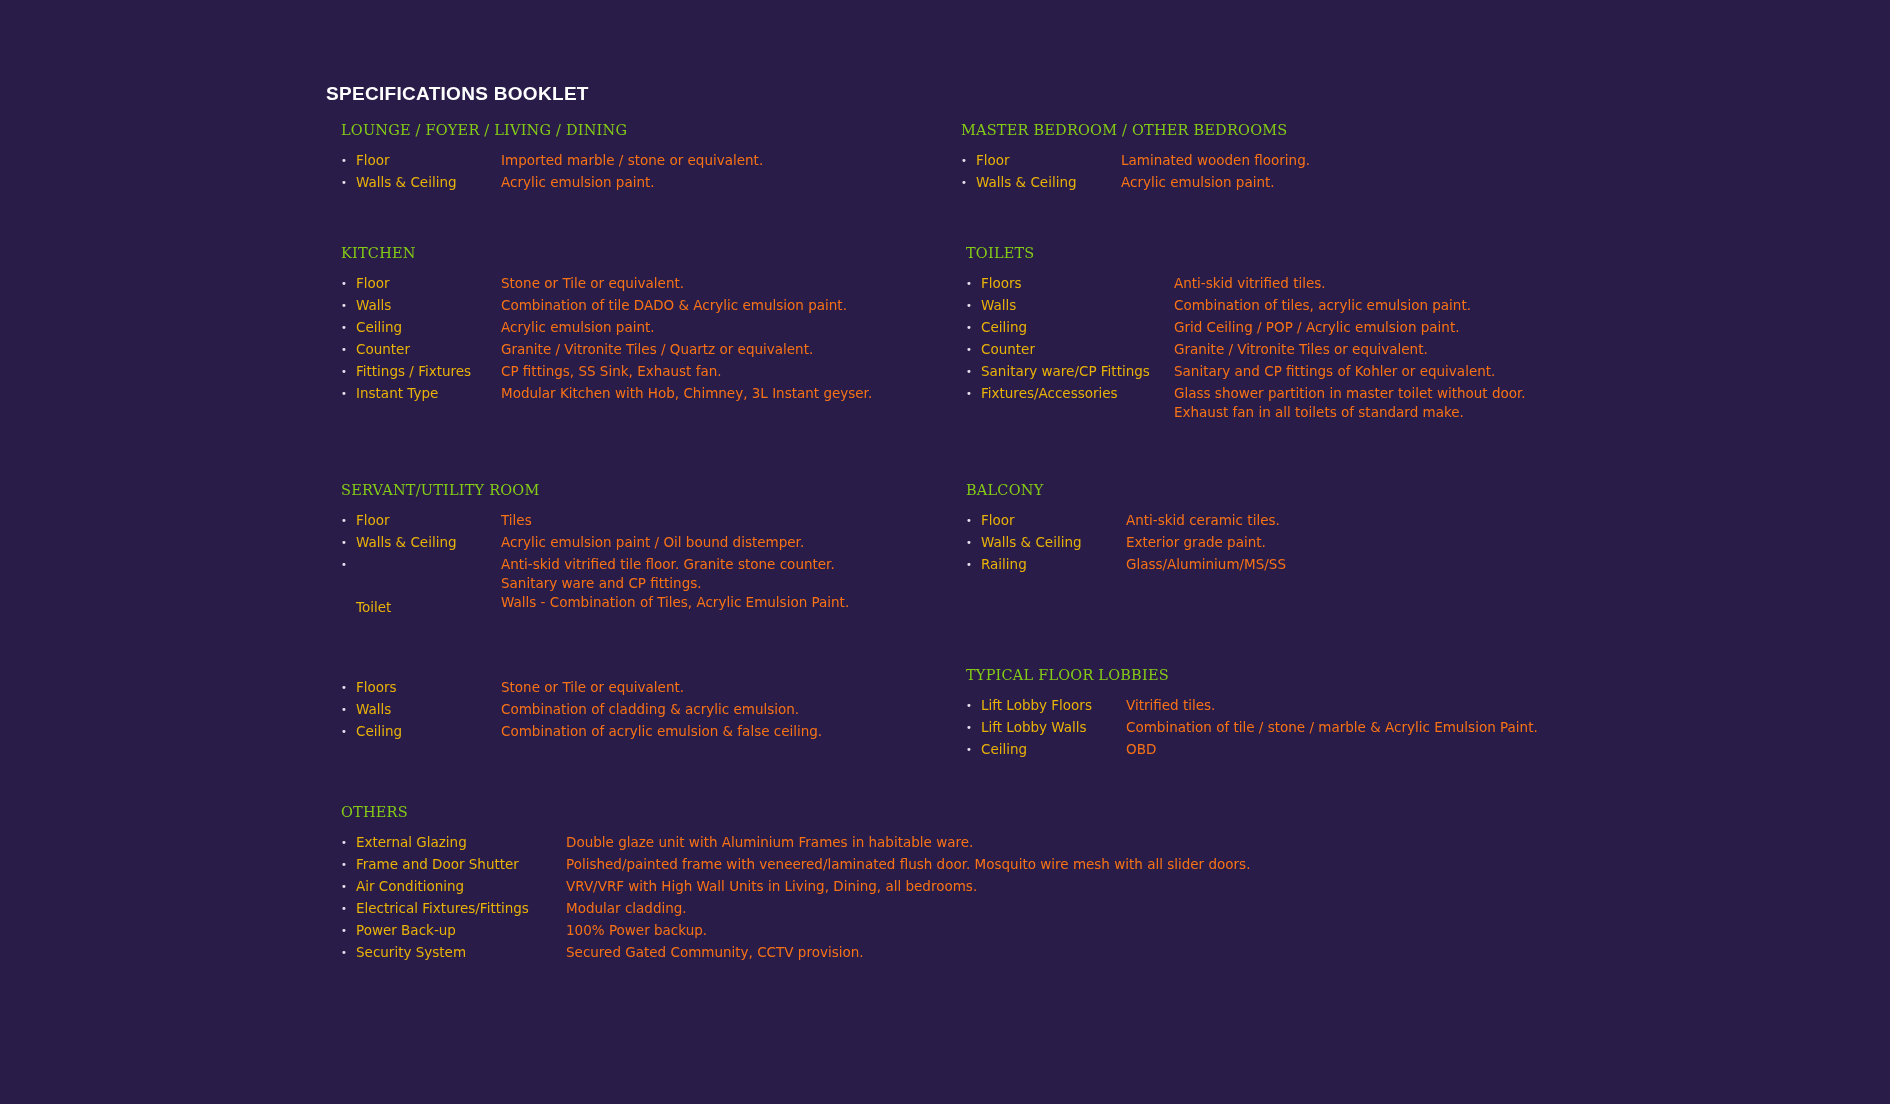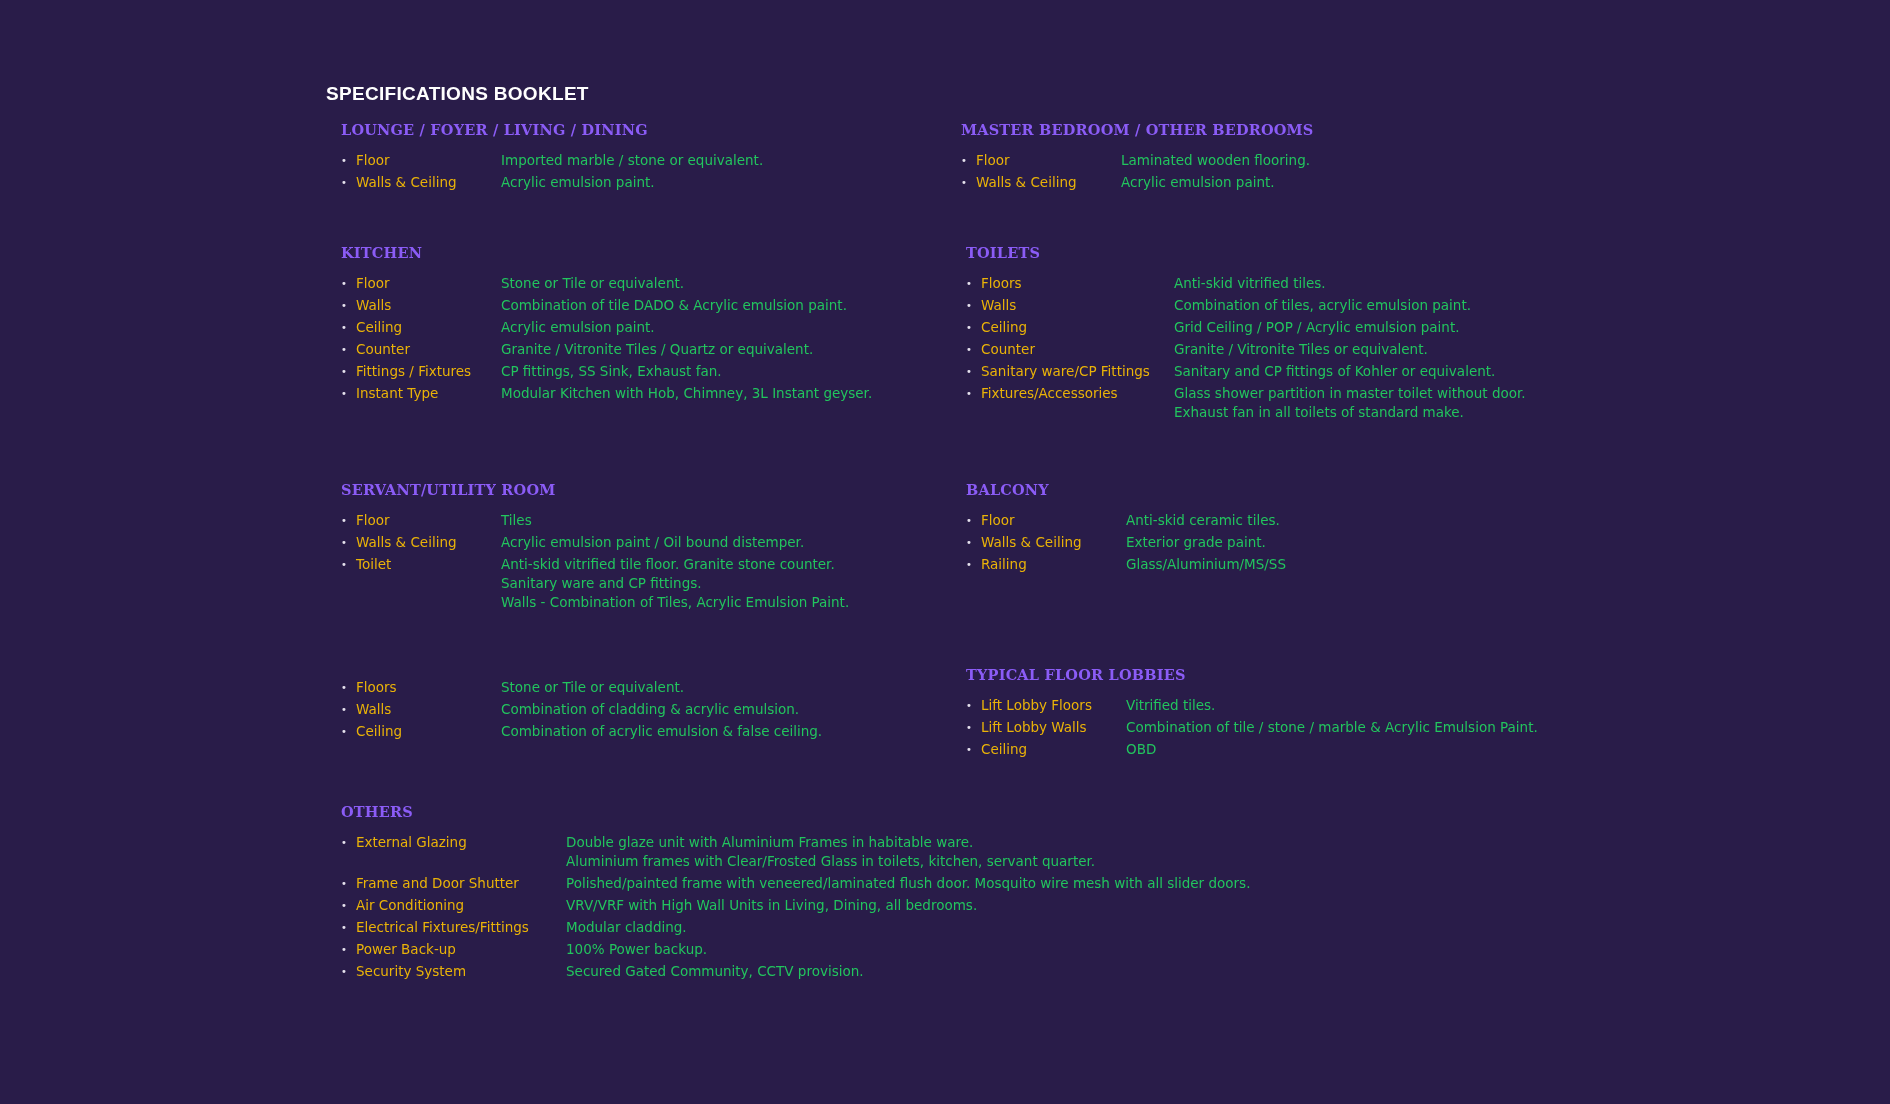--- a/index.html
+++ b/index.html
@@ -6,28 +6,28 @@
   body {
     width:1890px; height:1104px; background:#291c49; overflow:hidden;
     font-family: "DejaVu Sans", sans-serif; color:#f1eef6; position:relative;
   }
   .title {
     position:absolute; left:326px; top:83px; font-size:19px; font-weight:bold;
     letter-spacing:0.3px; color:#ffffff; font-family:Liberation Sans, sans-serif;
   }
   .section { position:absolute; }
   .section h2 {
-    margin:0; font-size:14.5px; font-weight:bold; color:#8b5cf6;
+    margin:0; font-size:14.5px; font-weight:normal; color:#84cc16;
     font-family:"DejaVu Serif", serif; letter-spacing:0.2px; line-height:18px;
   }
   .rows { margin-top:12px; }
   .row { display:flex; font-size:13.5px; line-height:19px; margin-bottom:3px; }
   .bullet { width:15px; flex:none; font-size:10px; line-height:19px; color:#e6e2ee; }
   .label { flex:none; color:#eab308; }
-  .value { color:#22c55e; }
+  .value { color:#f97316; }
   .value div { line-height:19px; }
 </style>
 </head>
 <body>
 
 <div class="title">SPECIFICATIONS BOOKLET</div>
 
 <div class="section" style="left:341px;top:121px;">
     <h2>LOUNGE / FOYER / LIVING / DINING</h2>
     <div class="rows">
@@ -173,21 +173,21 @@
       </div>
       <div class="row">
         <span class="bullet">•</span>
         <span class="label" style="width: 145px;">Walls &amp; Ceiling</span>
         <span class="value">
           <div>Acrylic emulsion paint / Oil bound distemper.</div>
         </span>
       </div>
       <div class="row">
         <span class="bullet">•</span>
-        <span class="label" style="width: 145px;">Toilet</span>
+        <span class="label" style="width: 145px; margin-top: 43px;">Toilet</span>
         <span class="value">
           <div>Anti-skid vitrified tile floor. Granite stone counter.</div>
           <div>Sanitary ware and CP fittings.</div>
           <div>Walls - Combination of Tiles, Acrylic Emulsion Paint.</div>
         </span>
       </div>
     </div>
   </div>
 <div class="section" style="left:966px;top:481px;">
     <h2>BALCONY</h2>
@@ -267,21 +267,20 @@
     </div>
   </div>
 <div class="section" style="left:341px;top:803px;">
     <h2>OTHERS</h2>
     <div class="rows">
       <div class="row">
         <span class="bullet">•</span>
         <span class="label" style="width: 210px;">External Glazing</span>
         <span class="value">
           <div>Double glaze unit with Aluminium Frames in habitable ware.</div>
-          <div>Aluminium frames with Clear/Frosted Glass in toilets, kitchen, servant quarter.</div>
         </span>
       </div>
       <div class="row">
         <span class="bullet">•</span>
         <span class="label" style="width: 210px;">Frame and Door Shutter</span>
         <span class="value">
           <div>Polished/painted frame with veneered/laminated flush door. Mosquito wire mesh with all slider doors.</div>
         </span>
       </div>
       <div class="row">

